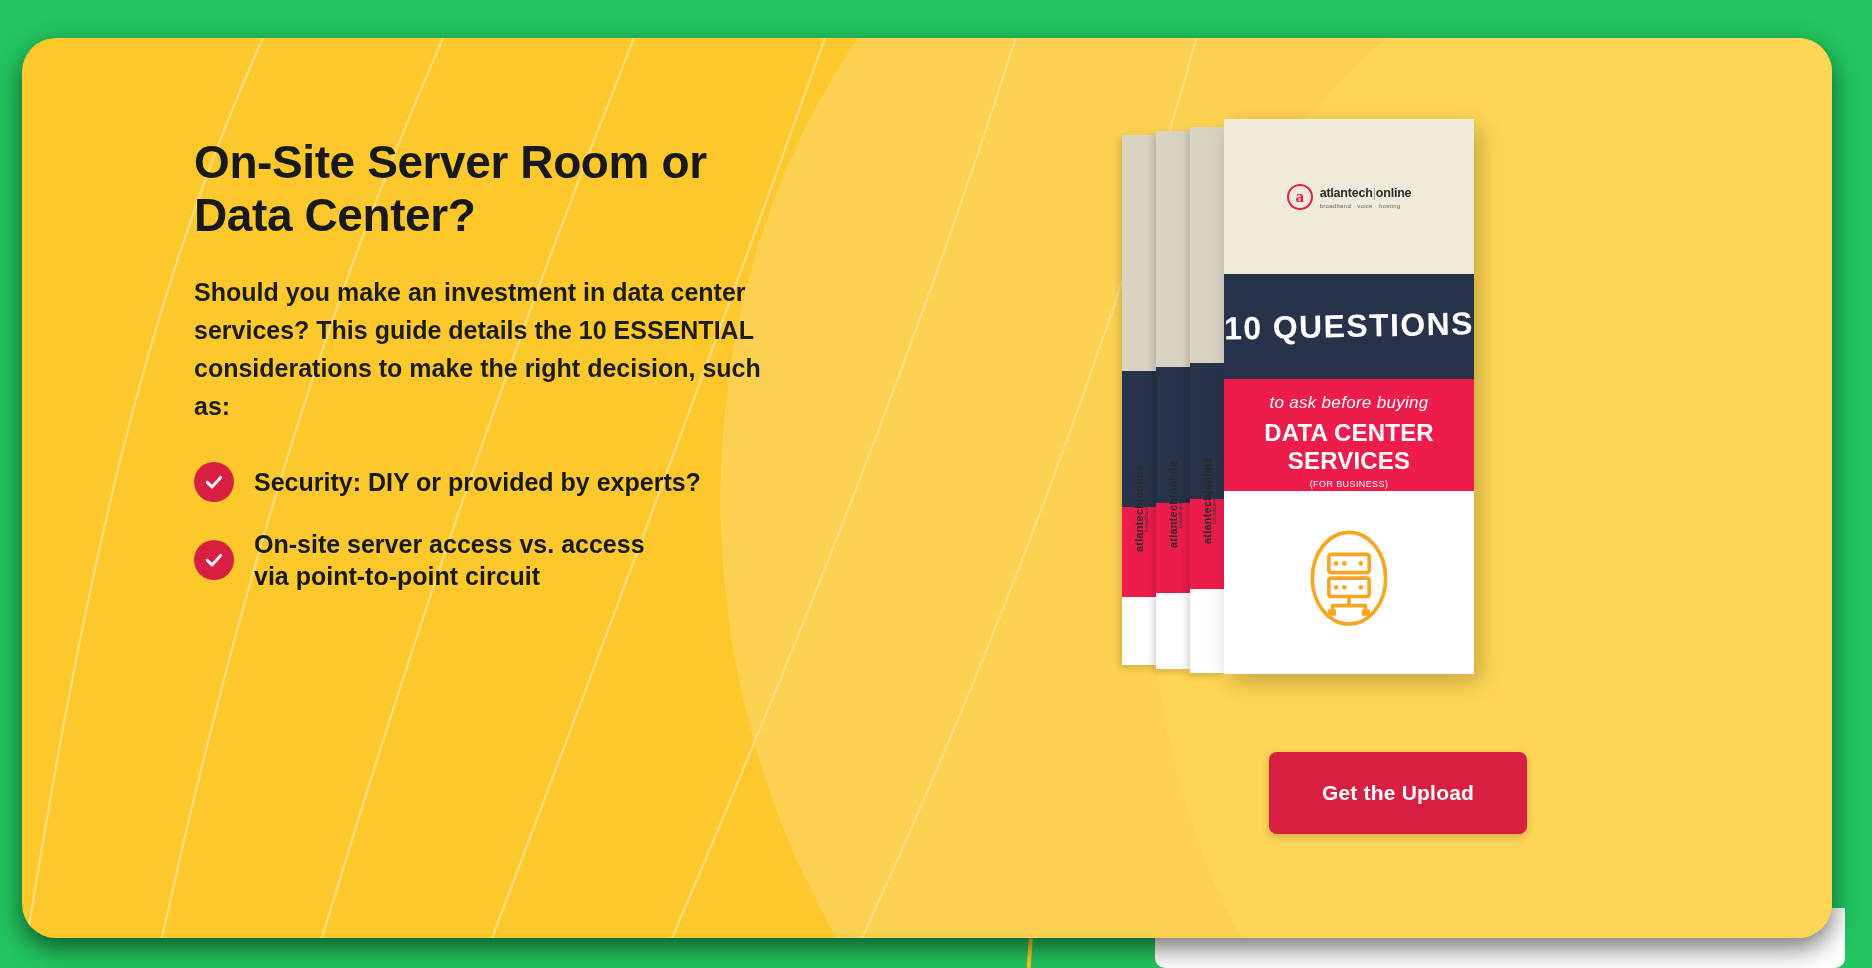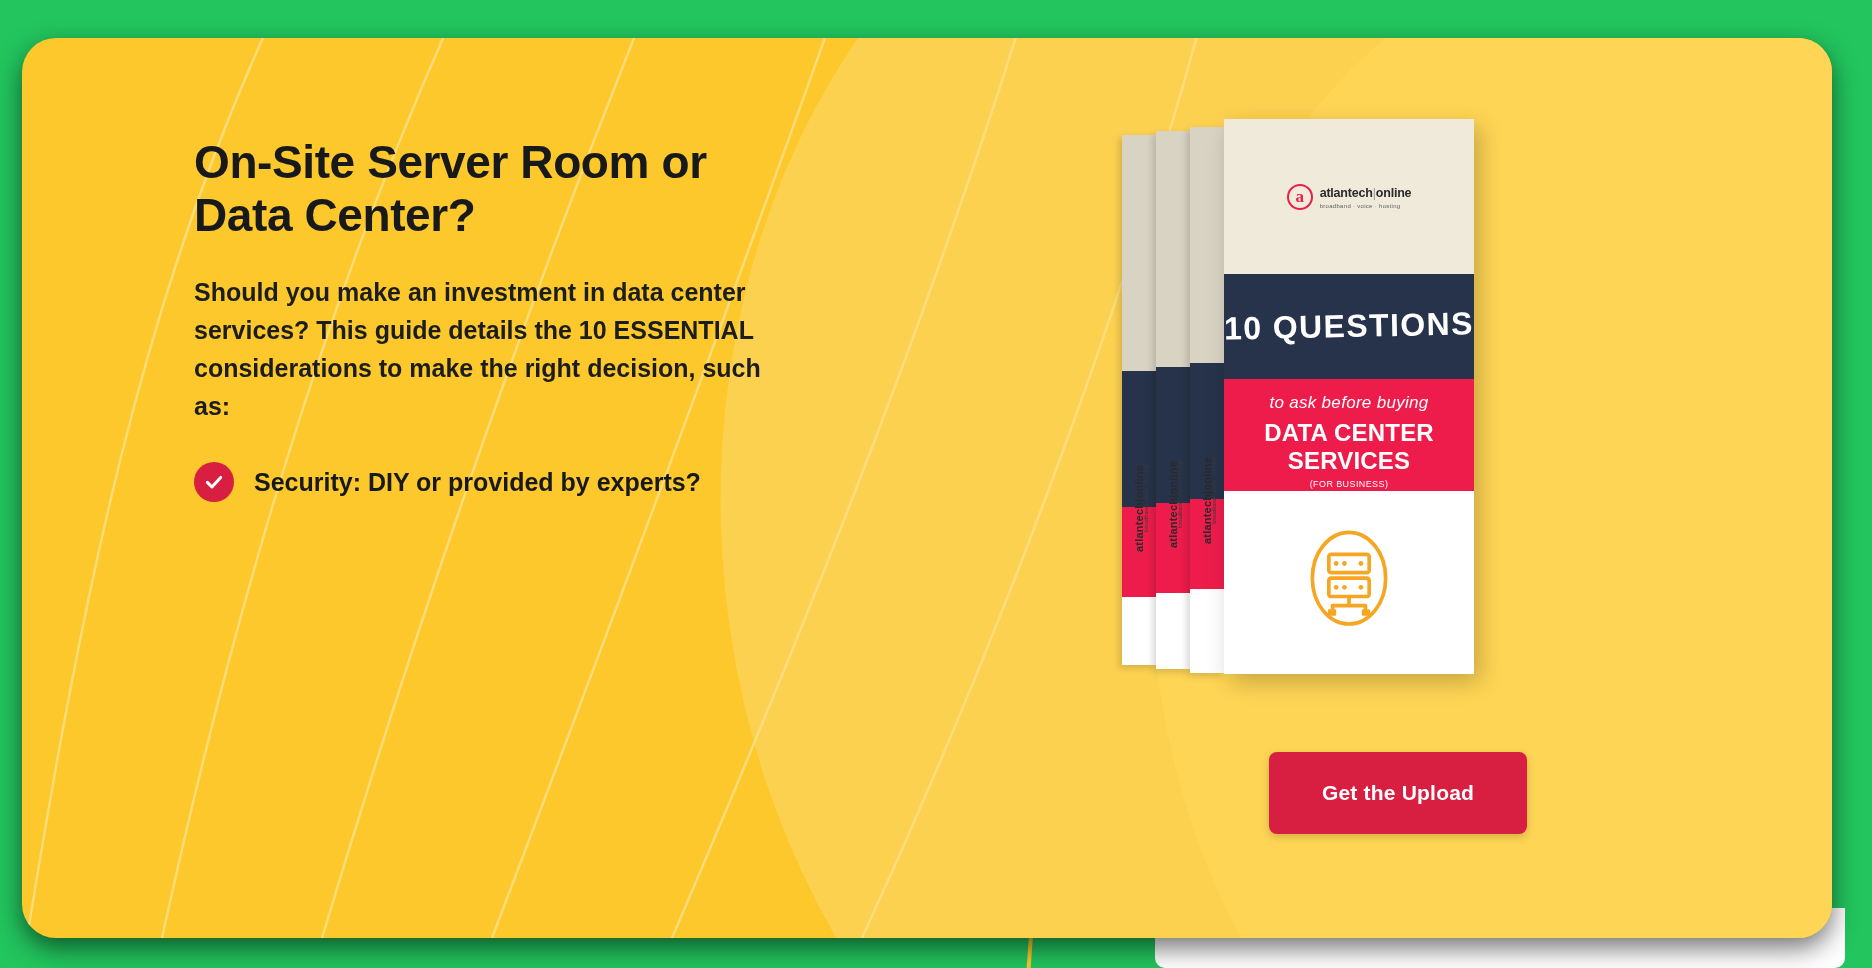--- a/index.html
+++ b/index.html
@@ -377,20 +377,29 @@
         <li class="bullet">
           <span class="check">
             <svg viewBox="0 0 24 24" aria-hidden="true">
               <path d="M4 12.5 L9.5 18 L20 6.5" fill="none" stroke="#FFFFFF" stroke-width="3.6" stroke-linecap="round" stroke-linejoin="round"></path>
             </svg>
           </span>
           <span class="bullet-text">Security: DIY or provided by experts?</span>
         </li>
 
 
+        <li class="bullet">
+          <span class="check">
+            <svg viewBox="0 0 24 24" aria-hidden="true">
+              <path d="M4 12.5 L9.5 18 L20 6.5" fill="none" stroke="#FFFFFF" stroke-width="3.6" stroke-linecap="round" stroke-linejoin="round"></path>
+            </svg>
+          </span>
+          <span class="bullet-text">On-site server access vs. access
+via point-to-point circuit</span>
+        </li>
 
 
       </ul>
     </div>
 
     <div class="book-area">
 
       <div class="book" id="book3">
         <div class="spine-band-dark"></div>
         <div class="spine-band-red"></div>

